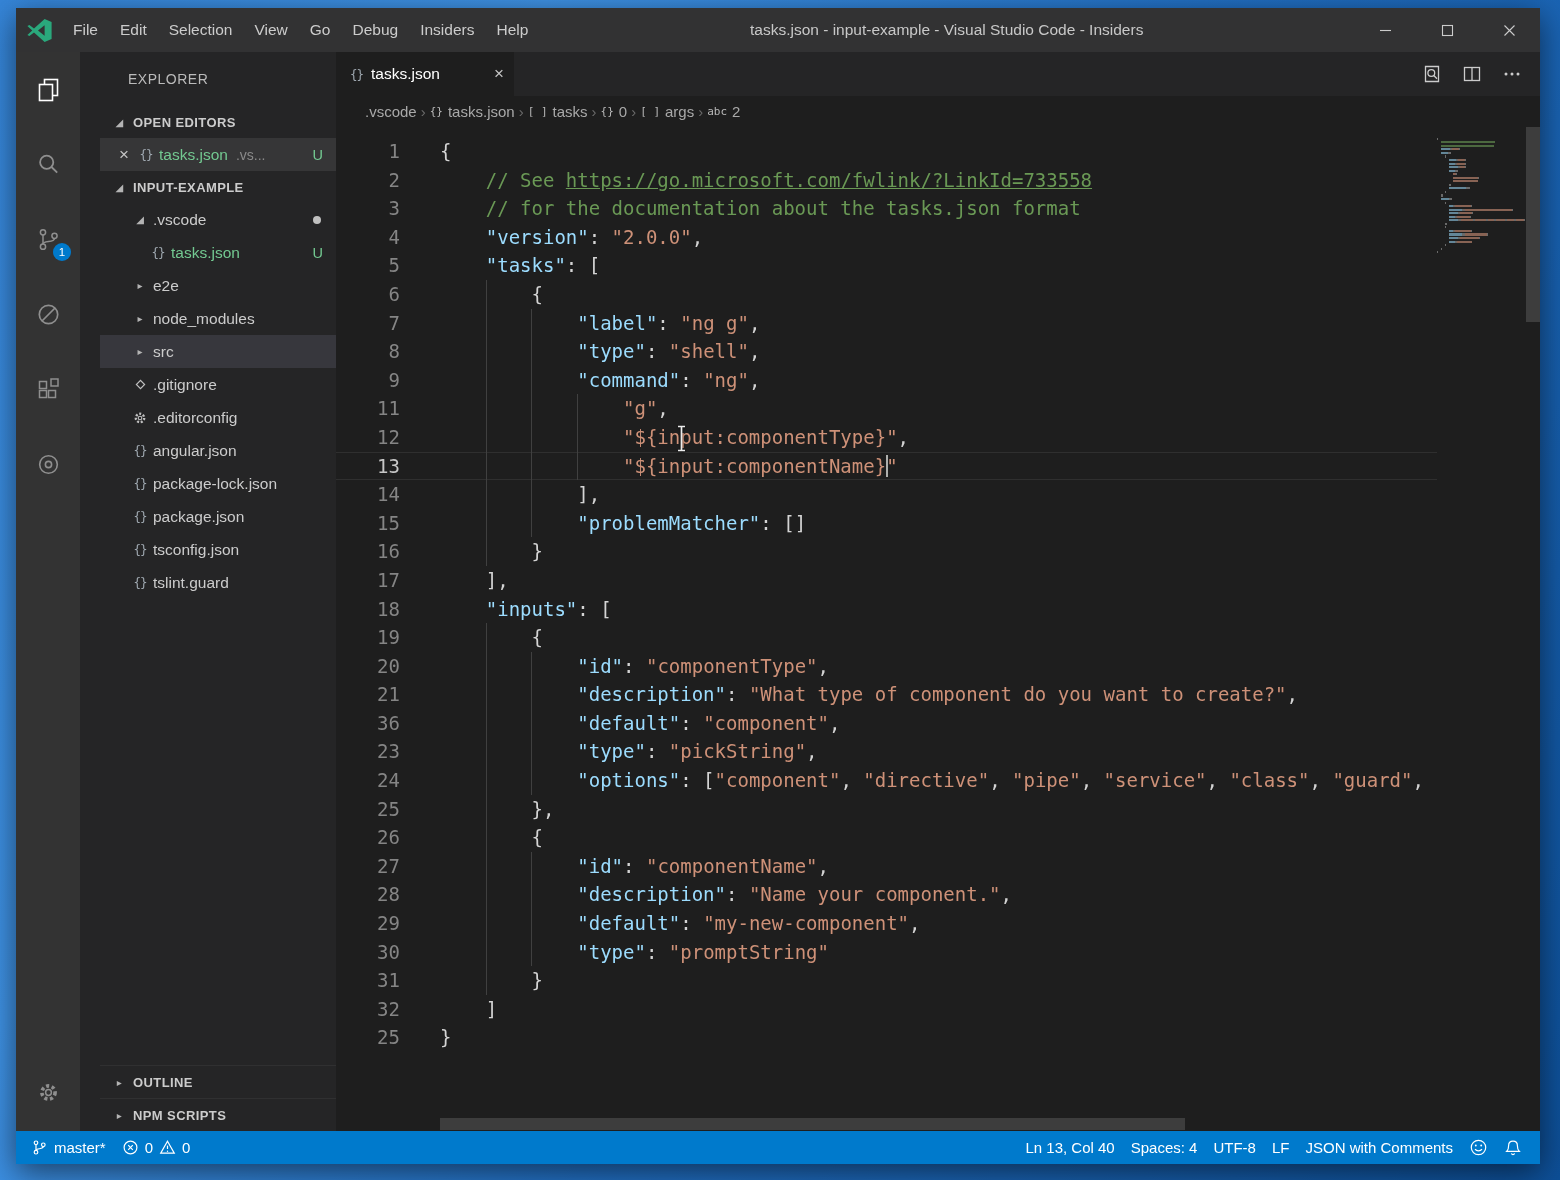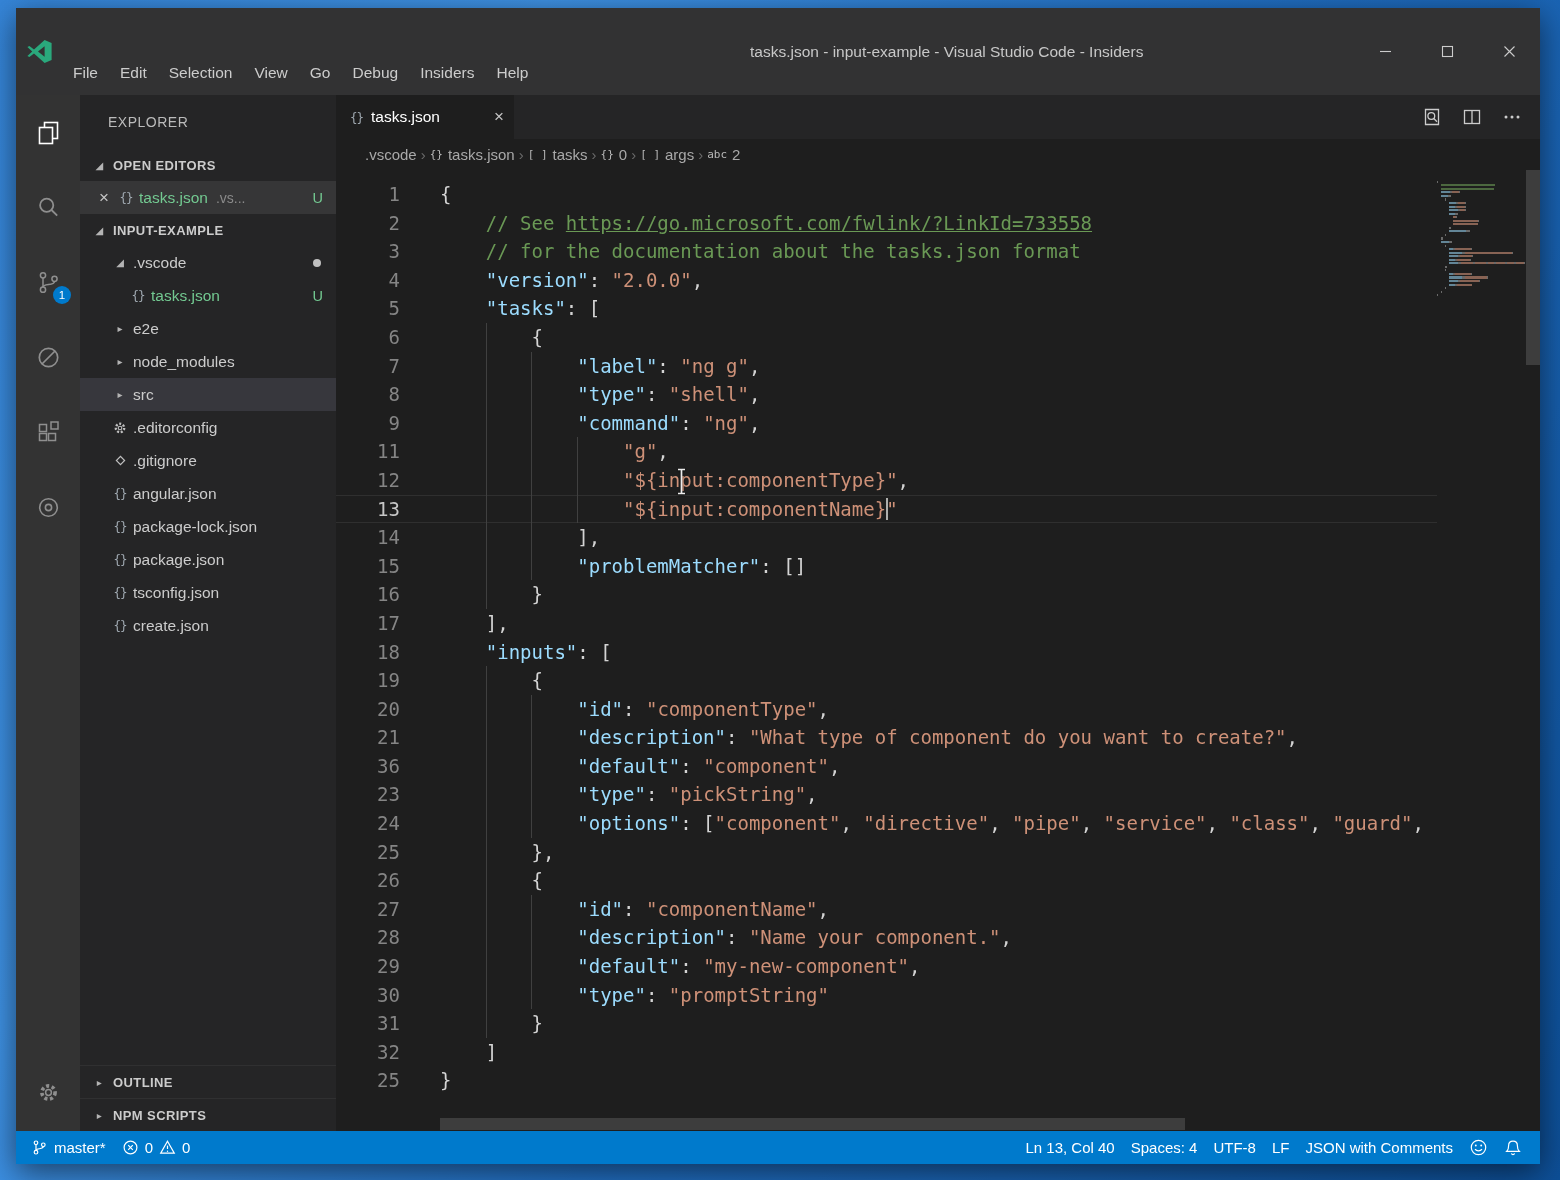--- a/index.html
+++ b/index.html
@@ -7,38 +7,38 @@
   body{font-family:"Liberation Sans","DejaVu Sans",sans-serif;background:#0d4f97;}
   :root{--accent:#007acc;--untracked:#73c991;--tok-key:#9cdcfe;--tok-str:#ce9178;--tok-cmt:#6a9955;--tok-pun:#d4d4d4;}
 
   .desktop{position:absolute;inset:0;background:linear-gradient(118deg,#3585d8 0%,#3f92e4 25%,#2270c4 55%,#0d4f97 100%);}
   .window{position:absolute;left:16px;top:8px;width:1524px;height:1156px;display:flex;flex-direction:column;background:#1e1e1e;box-shadow:0 8px 30px rgba(0,0,0,.55);}
 
   
   .titlebar{flex:0 0 44px;background:#323233;display:flex;align-items:center;color:#cccccc;font-size:15.5px;}
   .tb-logo{width:46px;display:flex;align-items:center;justify-content:center;}
   .menubar{display:flex;align-items:center;height:100%;}
-  .menu-item{padding:0 11px;line-height:44px;cursor:default;margin-top:43px;}
+  .menu-item{padding:0 11px;line-height:44px;cursor:default;}
   .tb-title{flex:1;text-align:center;white-space:nowrap;overflow:hidden;color:#c8c8c8;}
   .wcs{display:flex;height:100%;}
   .wc{width:62px;display:flex;align-items:center;justify-content:center;color:#cccccc;}
 
   
   .main{flex:1;display:flex;min-height:0;}
 
   
   .activitybar{width:64px;background:#333333;display:flex;flex-direction:column;}
   .act-item{height:75px;width:64px;display:flex;align-items:center;justify-content:center;position:relative;color:#8f8f8f;cursor:pointer;}
   .act-item.active{color:#ffffff;}
   .act-badge{position:absolute;right:9px;bottom:16px;min-width:18px;height:18px;border-radius:9px;background:var(--accent);color:#fff;font-size:11.5px;display:flex;align-items:center;justify-content:center;padding:0 4px;}
   .act-spacer{flex:1;}
   #actBottom .act-item{height:70px;margin-bottom:4px;}
 
   
-  .sidebar{width:256px;background:#252526;display:flex;flex-direction:column;overflow:hidden;}
+  .sidebar{width:256px;background:#252526;display:flex;flex-direction:column;overflow:hidden;padding-left:20px;}
   .sb-title{height:54px;display:flex;align-items:center;padding-left:28px;font-size:14px;color:#bbbbbb;letter-spacing:.5px;}
   .sb-header{height:32px;display:flex;align-items:center;gap:7px;padding-left:13px;font-size:13px;font-weight:700;color:#cccccc;letter-spacing:.4px;cursor:pointer;}
   .twistie{font-size:10px;color:#b4b4b4;width:13px;display:inline-block;text-align:center;}
   .sb-row{height:33px;display:flex;align-items:center;color:#cccccc;font-size:15.5px;position:relative;cursor:pointer;white-space:nowrap;overflow:hidden;}
   .sb-row.selected{background:#37373d;}
   .sb-row.active-editor{background:rgba(255,255,255,.08);}
   .sb-row .twistie{width:20px;font-size:10px;}
   .file-icon{width:20px;display:inline-flex;align-items:center;justify-content:center;}
   .json-glyph{font-family:"DejaVu Sans Mono",monospace;font-size:12.5px;color:#9fa8b0;letter-spacing:-1px;}
   .sb-label{margin-left:3px;}
@@ -247,39 +247,39 @@
             <div class="sb-row" style="padding-left: 30px;">
               <span class="twistie">▸</span>
               <span class="sb-label">node_modules</span>
             </div>
             <div class="sb-row selected" style="padding-left: 30px;">
               <span class="twistie">▸</span>
               <span class="sb-label">src</span>
             </div>
             <div class="sb-row" style="padding-left: 30px;">
               <span class="file-icon">
+                <svg width="15" height="15" viewBox="0 0 15 15">
+                  <rect x="4.6" y="4.6" width="5.8" height="5.8" fill="none" stroke="#c0c0c0" stroke-width="1.2" transform="rotate(45 7.5 7.5)"></rect>
+                </svg>
+              </span>
+              <span class="sb-label">.gitignore</span>
+            </div>
+            <div class="sb-row" style="padding-left: 30px;">
+              <span class="file-icon">
                 <svg width="16" height="16" viewBox="0 0 16 16">
                   <g fill="none" stroke="#c0c0c0">
                     <circle cx="8" cy="8" r="4.2" stroke-width="2.4" stroke-dasharray="2 1.7"></circle>
                     <circle cx="8" cy="8" r="1.8" stroke-width="1.1"></circle>
                   </g>
                 </svg>
               </span>
               <span class="sb-label">.editorconfig</span>
             </div>
             <div class="sb-row" style="padding-left: 30px;">
               <span class="file-icon">
-                <svg width="15" height="15" viewBox="0 0 15 15">
-                  <rect x="4.6" y="4.6" width="5.8" height="5.8" fill="none" stroke="#c0c0c0" stroke-width="1.2" transform="rotate(45 7.5 7.5)"></rect>
-                </svg>
-              </span>
-              <span class="sb-label">.gitignore</span>
-            </div>
-            <div class="sb-row" style="padding-left: 30px;">
-              <span class="file-icon">
                 <span class="json-glyph">{}</span>
               </span>
               <span class="sb-label">angular.json</span>
             </div>
             <div class="sb-row" style="padding-left: 30px;">
               <span class="file-icon">
                 <span class="json-glyph">{}</span>
               </span>
               <span class="sb-label">package-lock.json</span>
             </div>
@@ -292,21 +292,21 @@
             <div class="sb-row" style="padding-left: 30px;">
               <span class="file-icon">
                 <span class="json-glyph">{}</span>
               </span>
               <span class="sb-label">tsconfig.json</span>
             </div>
             <div class="sb-row" style="padding-left: 30px;">
               <span class="file-icon">
                 <span class="json-glyph">{}</span>
               </span>
-              <span class="sb-label">create.json</span>
+              <span class="sb-label">tslint.guard</span>
             </div>
           </div>
         <div id="sbBottom">
             <div class="sb-header">
               <span class="twistie">▸</span>
               <span>OUTLINE</span>
             </div>
             <div class="sb-header">
               <span class="twistie">▸</span>
               <span>NPM SCRIPTS</span>

